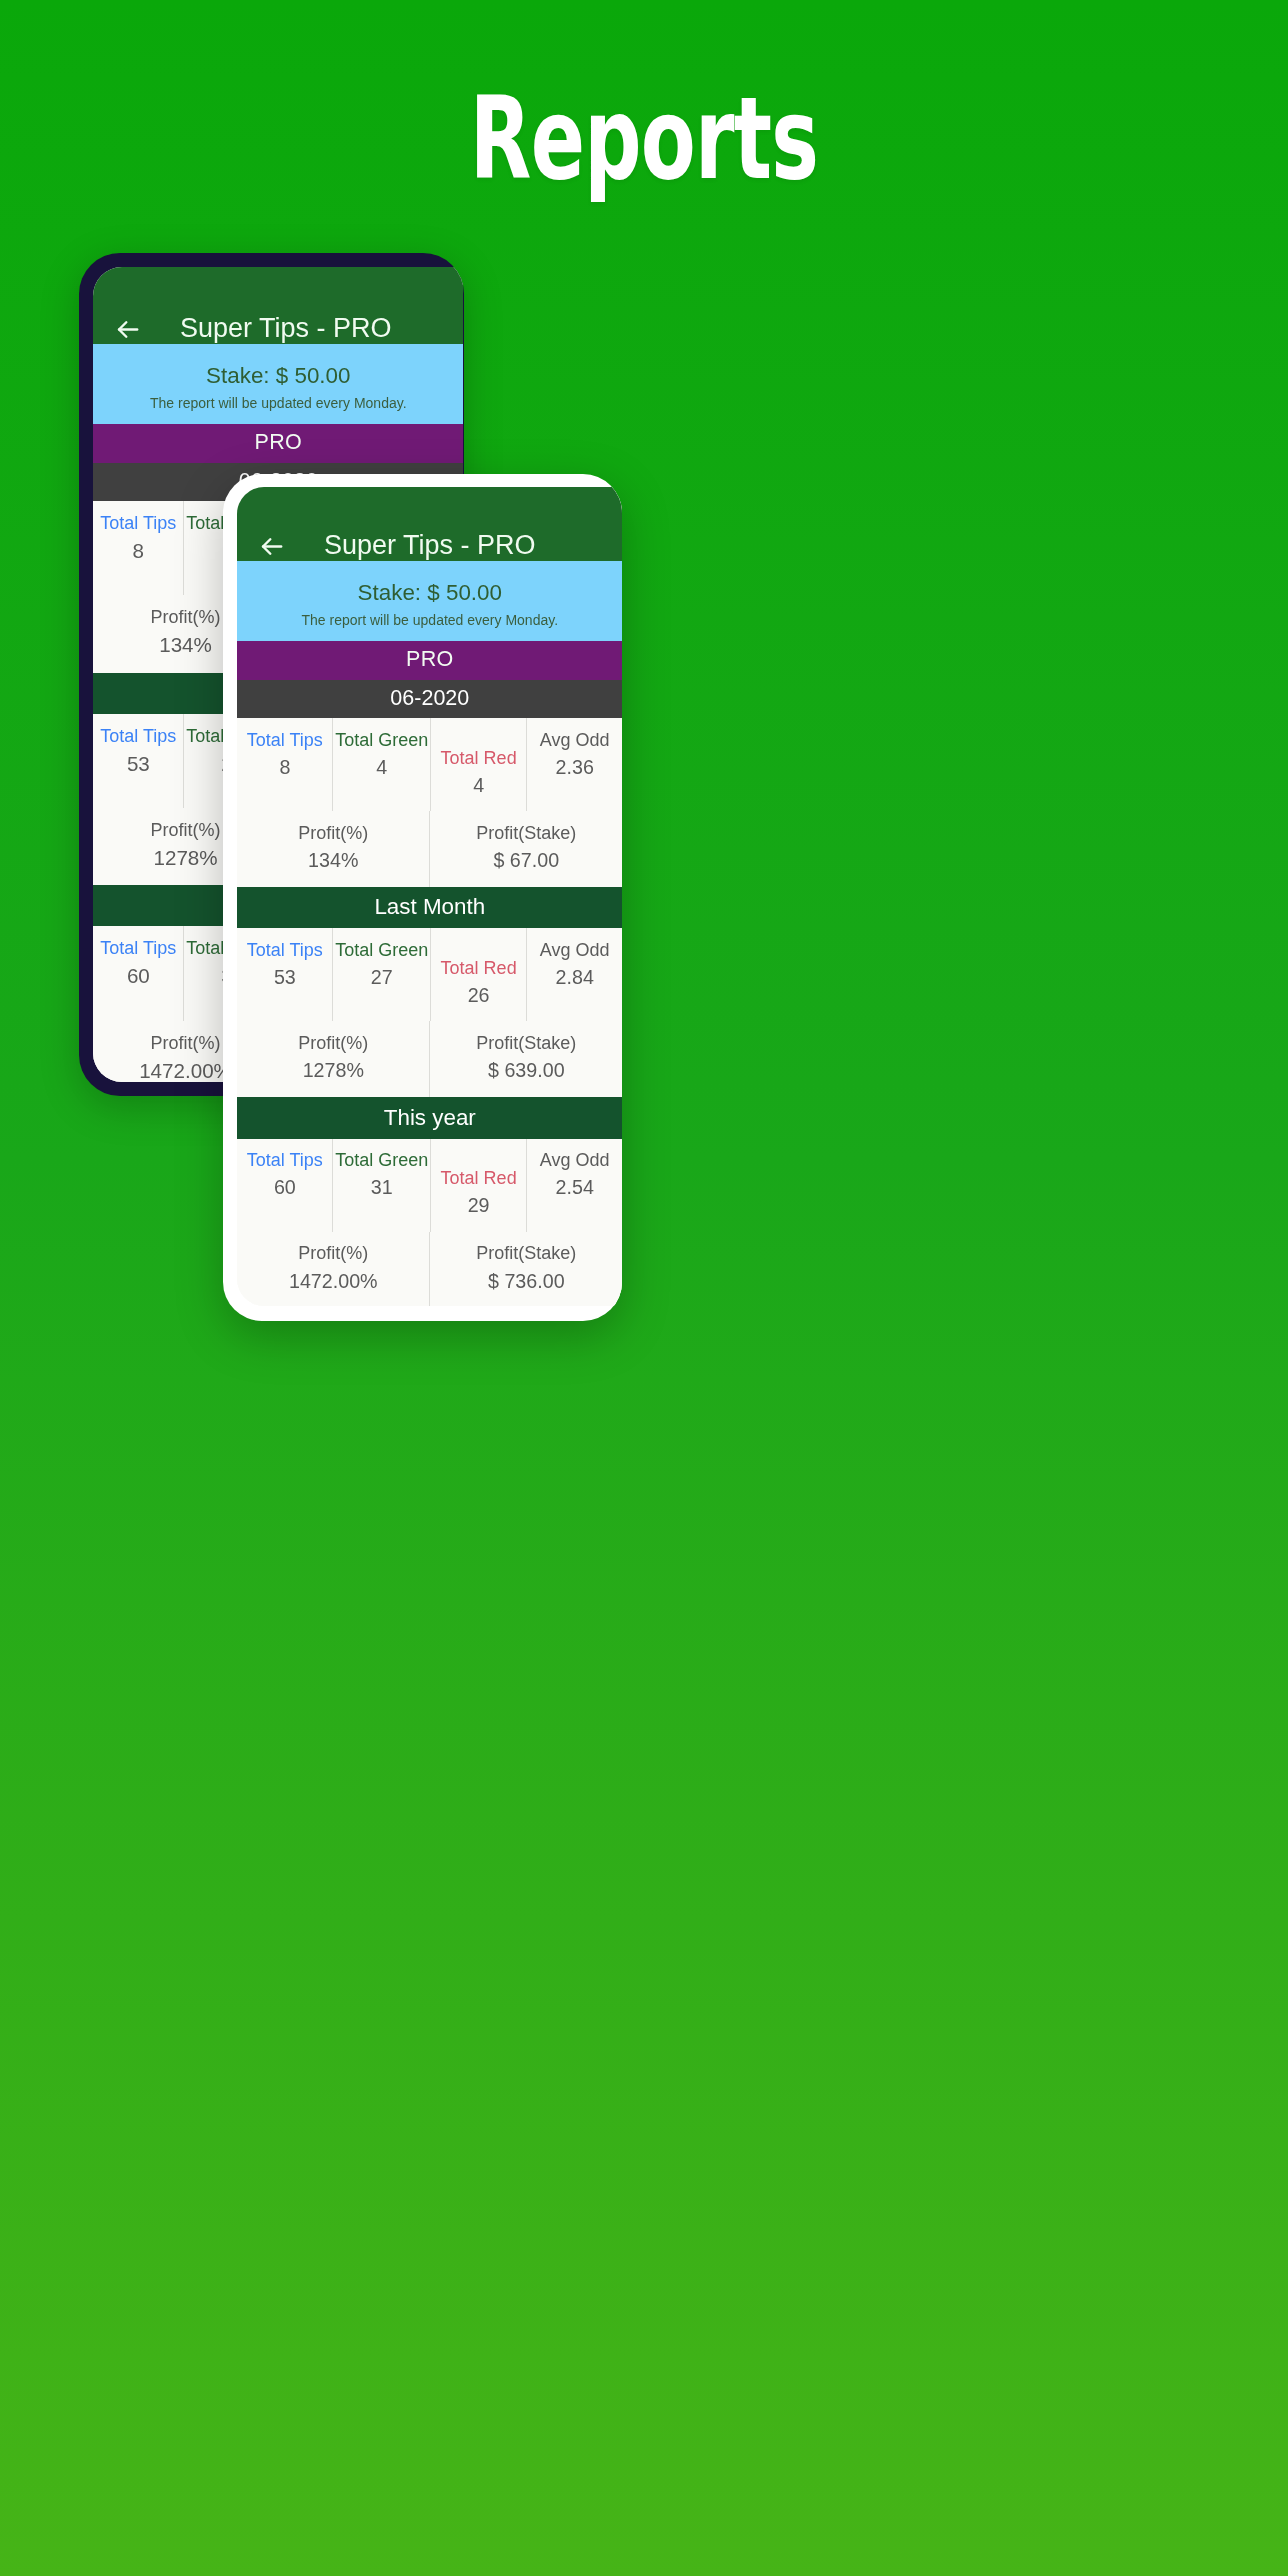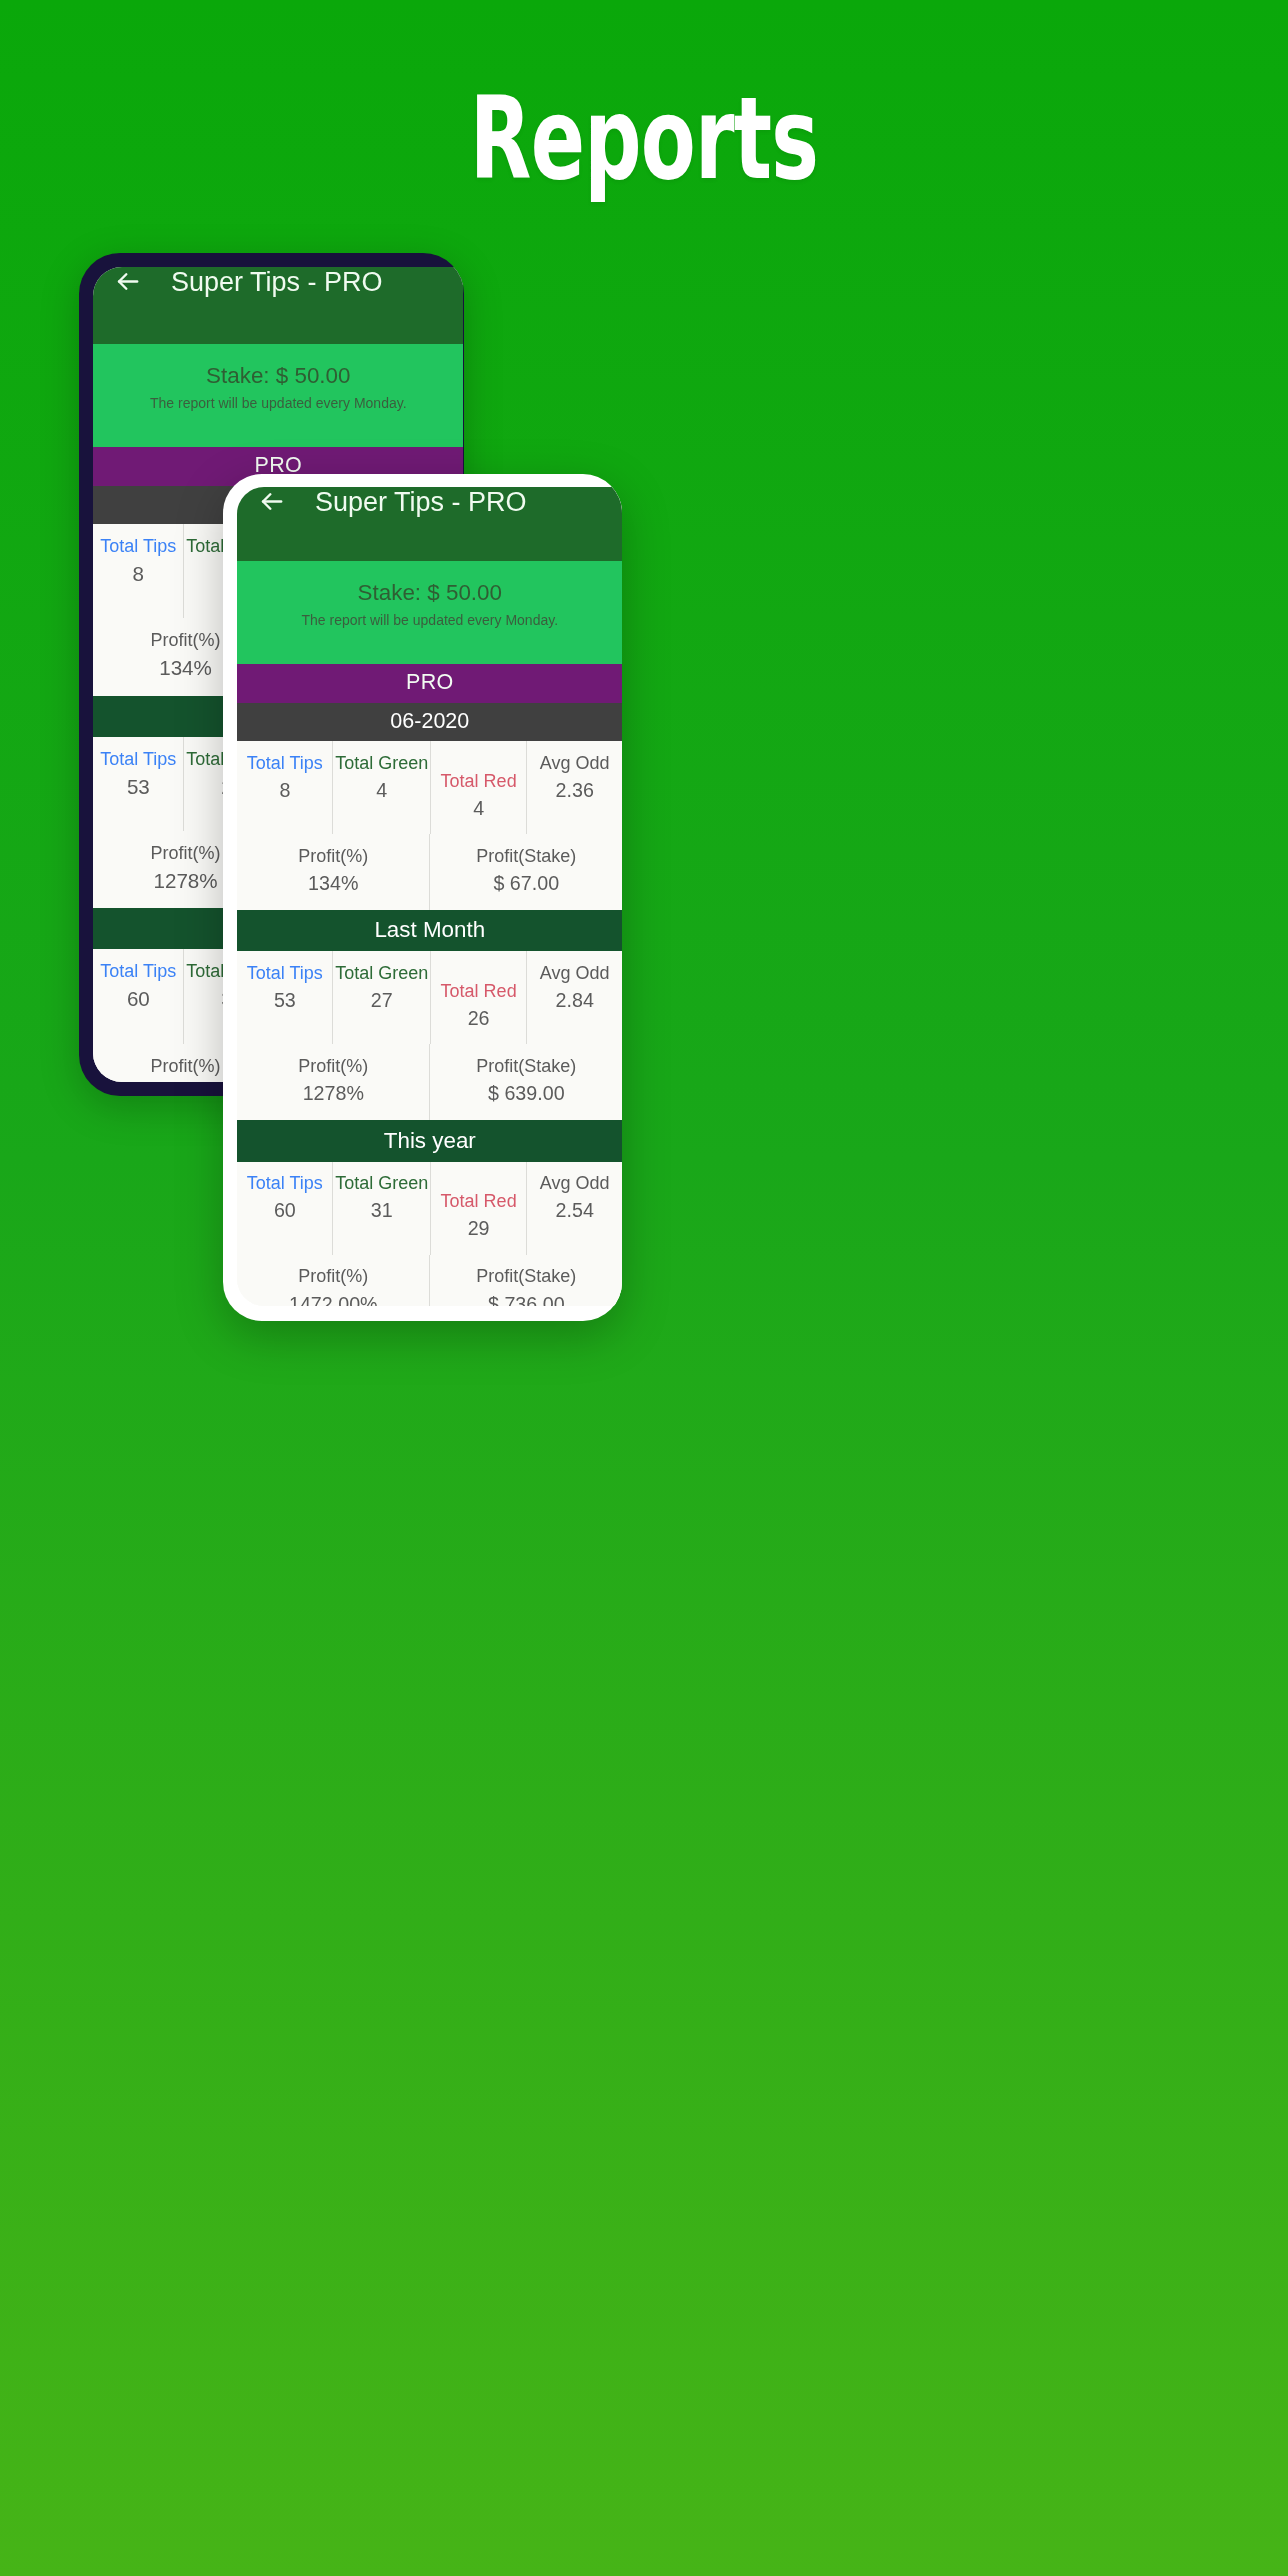--- a/index.html
+++ b/index.html
@@ -73,43 +73,43 @@
     background: #fafaf7;
     border-radius: 27px 0 0 27px;
     overflow: hidden;
   }
 
   
   .appbar {
     height: 74px;
     background: #1e6b2a;
     display: flex;
-    align-items: flex-start;
+    align-items: flex-end;
     padding-left: 19.7px;
-    gap: 29px;
+    gap: 38px;
   }
   #back-phone .appbar { height: 77px; }
   .back-arrow {
     width: 29px; height: 29px;
     position: relative;
     flex: none;
   }
   .back-arrow svg { display:block; }
   .appbar-title {
     color: #f0fbf0;
     font-size: 27px;
     font-weight: 400;
     white-space: nowrap;
   }
 
   
   .stake-block {
-    background: #22c55e;
-    text-align: center;
-    padding: 16px 0 34px 0;
+    background: #7dd3fc;
+    text-align: center;
+    padding: 16px 0 11px 0;
   }
   .stake-line {
     color: #2f5e33;
     font-size: 22.4px;
     line-height: 1.45;
     white-space: nowrap;
   }
   .stake-sub {
     color: #3b5e3e;
     font-size: 14px;

